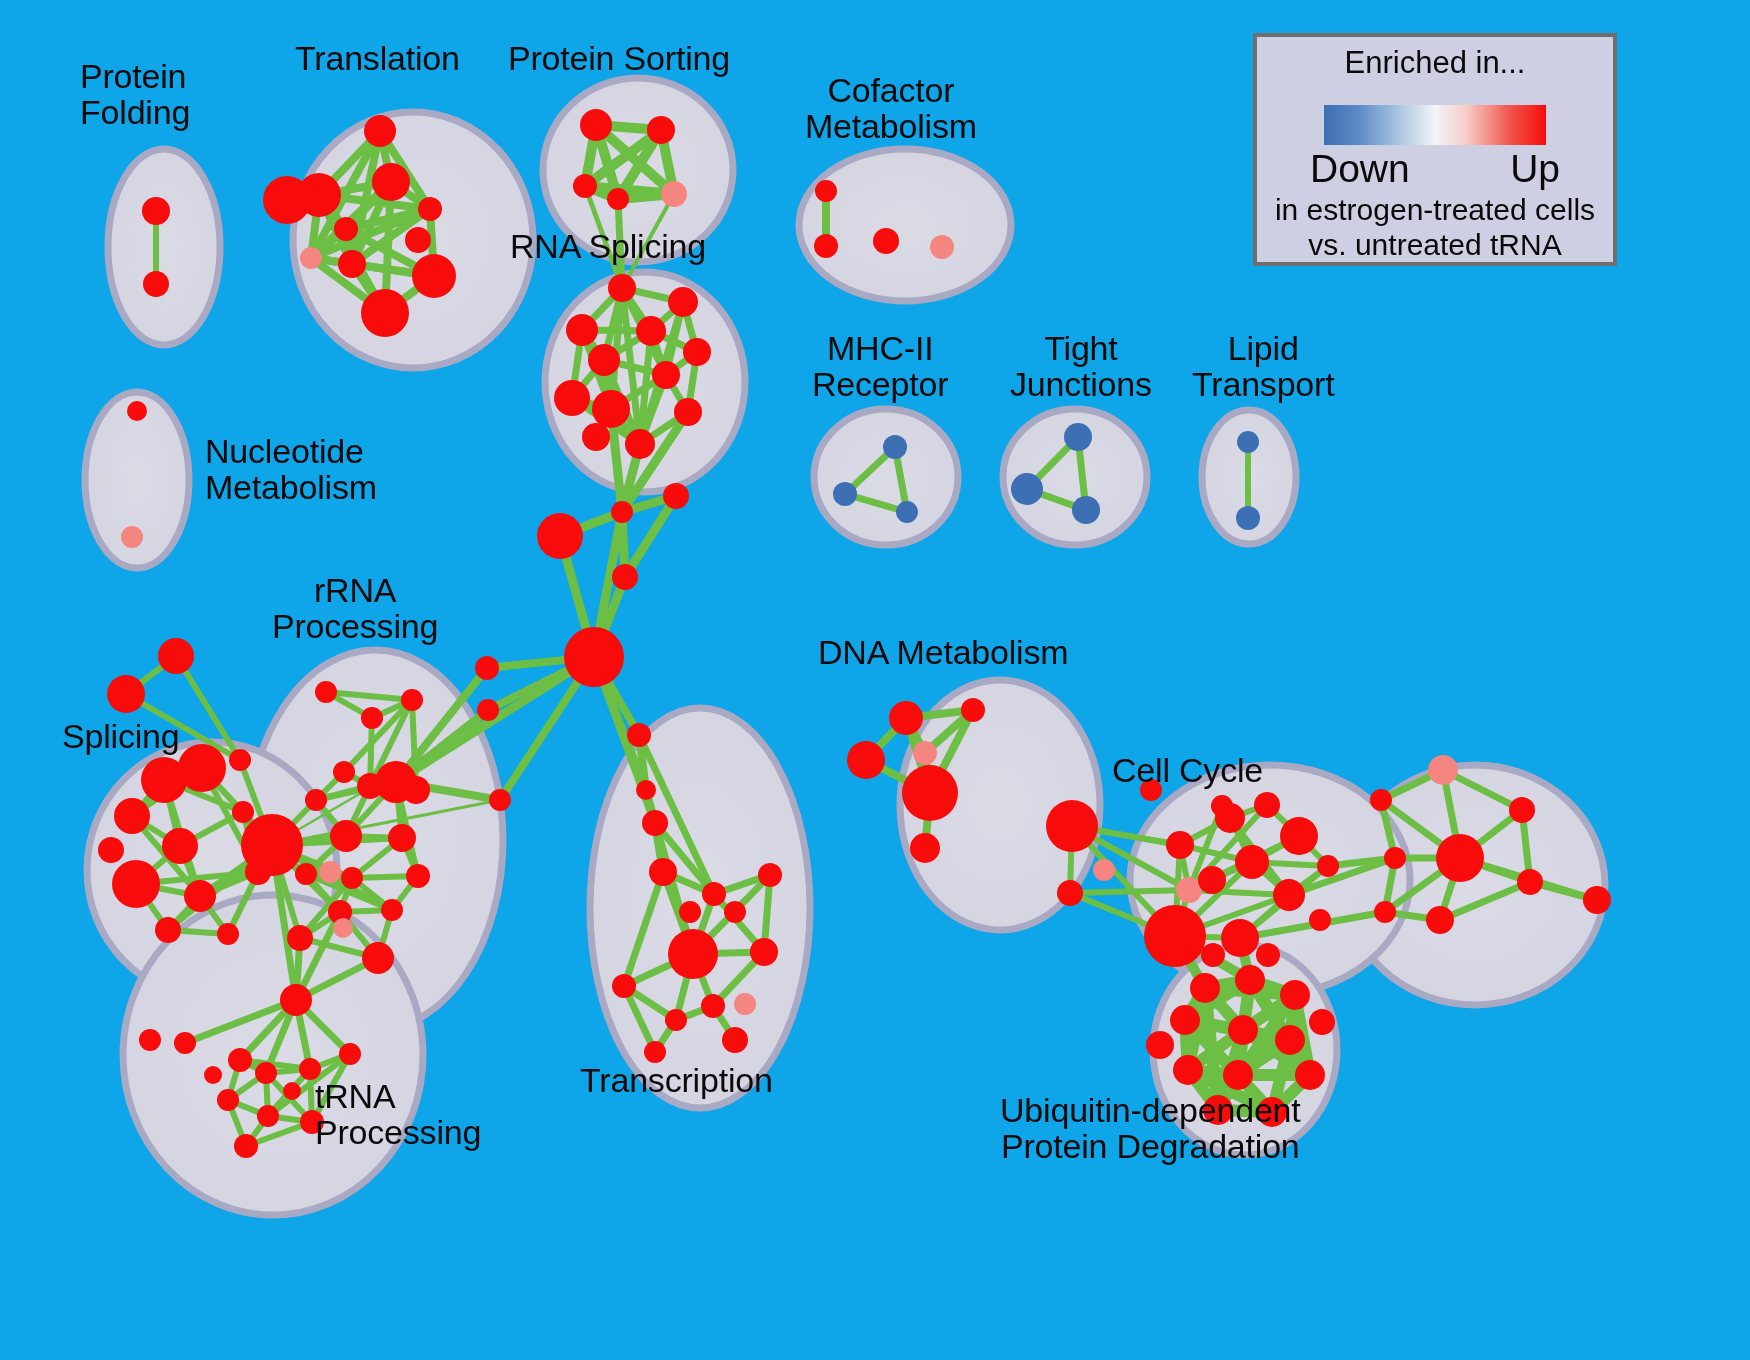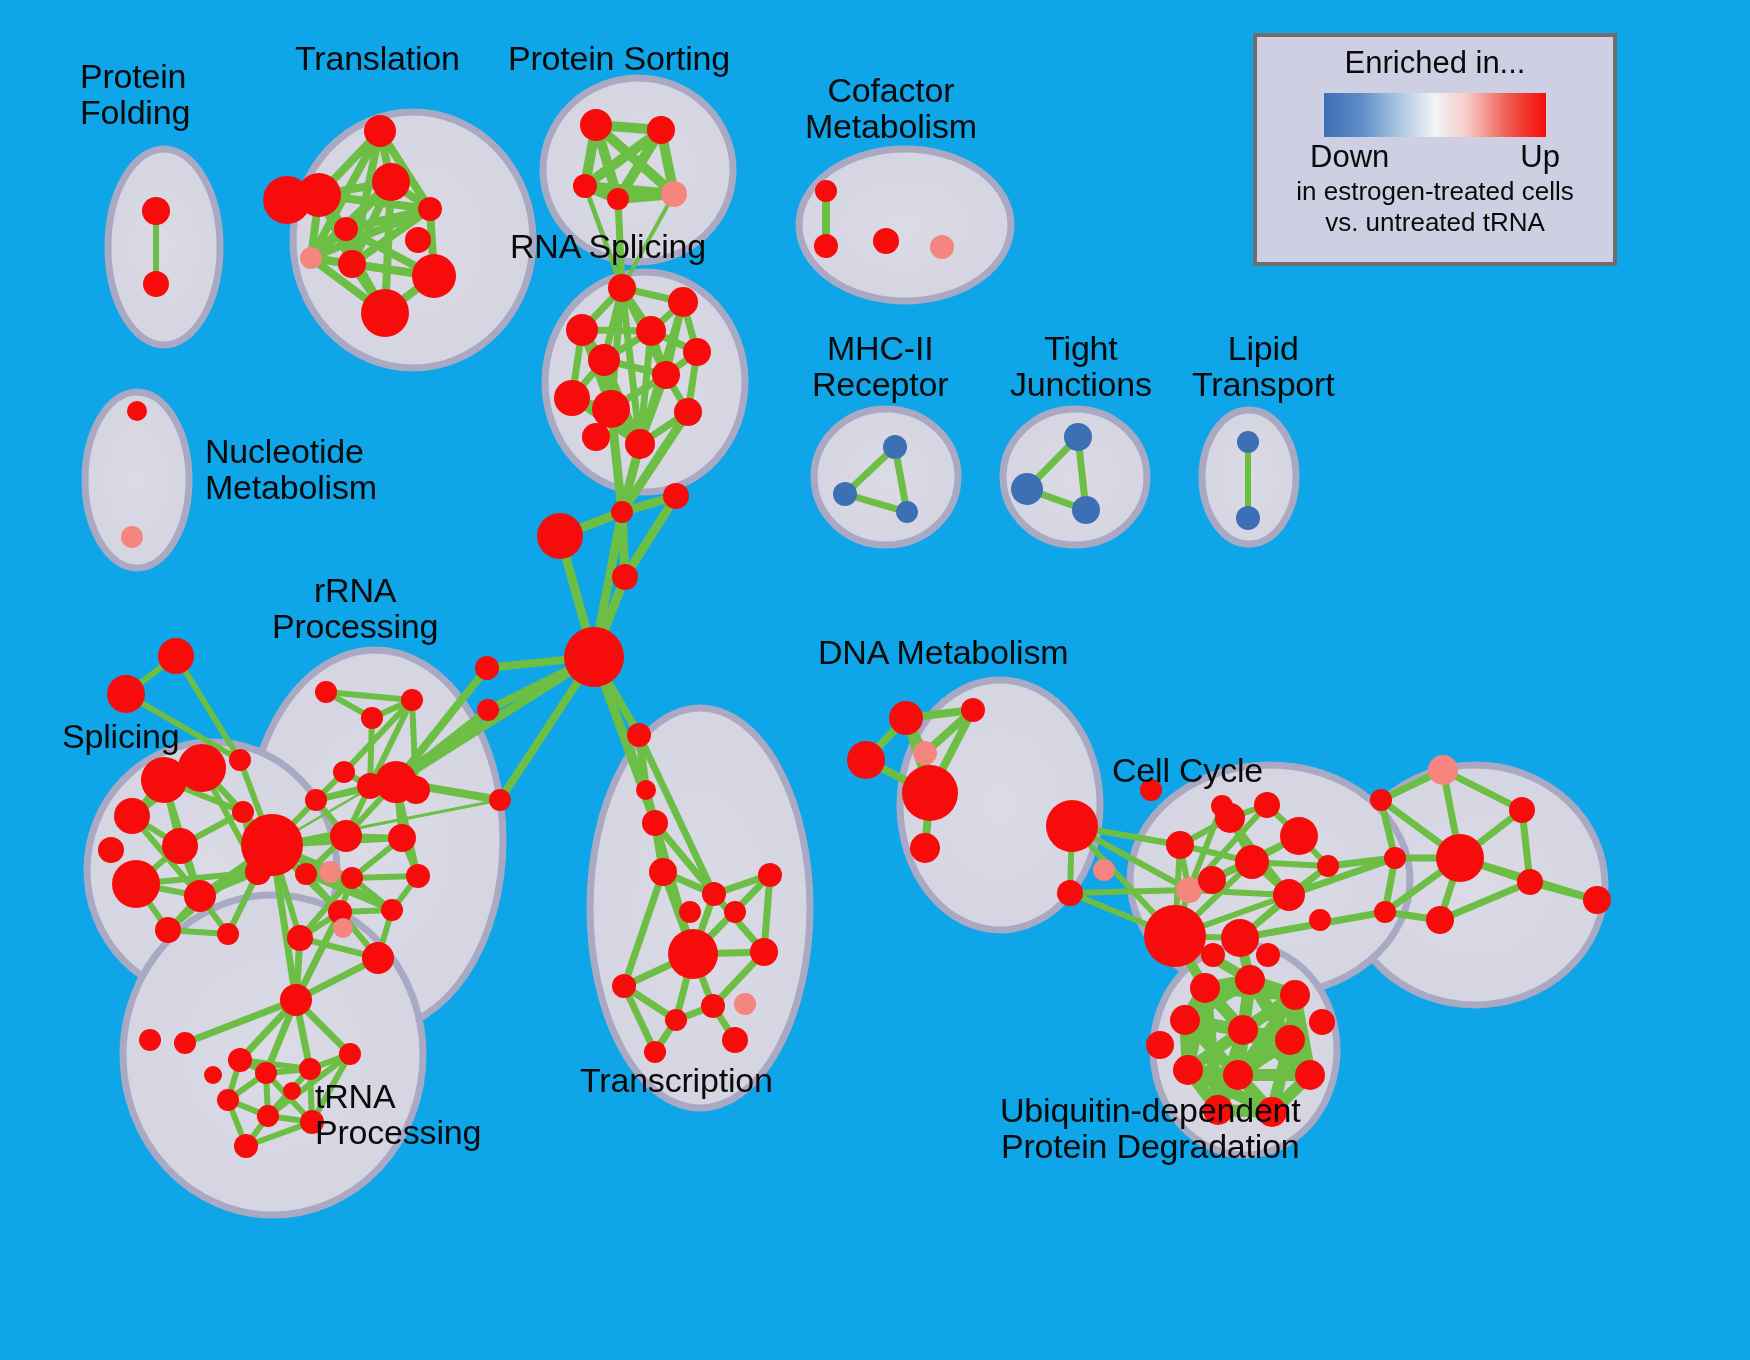--- a/index.html
+++ b/index.html
@@ -41,37 +41,37 @@
     background: #cfcfe3;
     box-sizing: border-box;
     display: flex;
     flex-direction: column;
     align-items: center;
     padding-top: 8px;
   }
   .legend-title {
     font-size: 31px;
     color: #0a0a0a;
-    margin-bottom: 12px;
+    margin-bottom: 24px;
   }
   .legend-bar {
     width: 222px;
     height: 44px;
     background: linear-gradient(to right, #3d6fb4 0%, #5d8bc6 16%, #a8c4e0 33%, #f2f4f8 50%, #f6cdc9 64%, #f0554a 84%, #f70b0b 100%);
   }
   .legend-ends {
     width: 250px;
     display: flex;
     justify-content: space-between;
-    font-size: 31px;
+    font-size: 39px;
     color: #0a0a0a;
     margin-top: 2px;
   }
   .legend-sub {
-    font-size: 26px;
+    font-size: 30px;
     color: #0a0a0a;
     text-align: center;
     line-height: 1.12;
     margin-top: 2px;
   }
 </style>
 </head>
 <body>
 
 <div id="stage">

